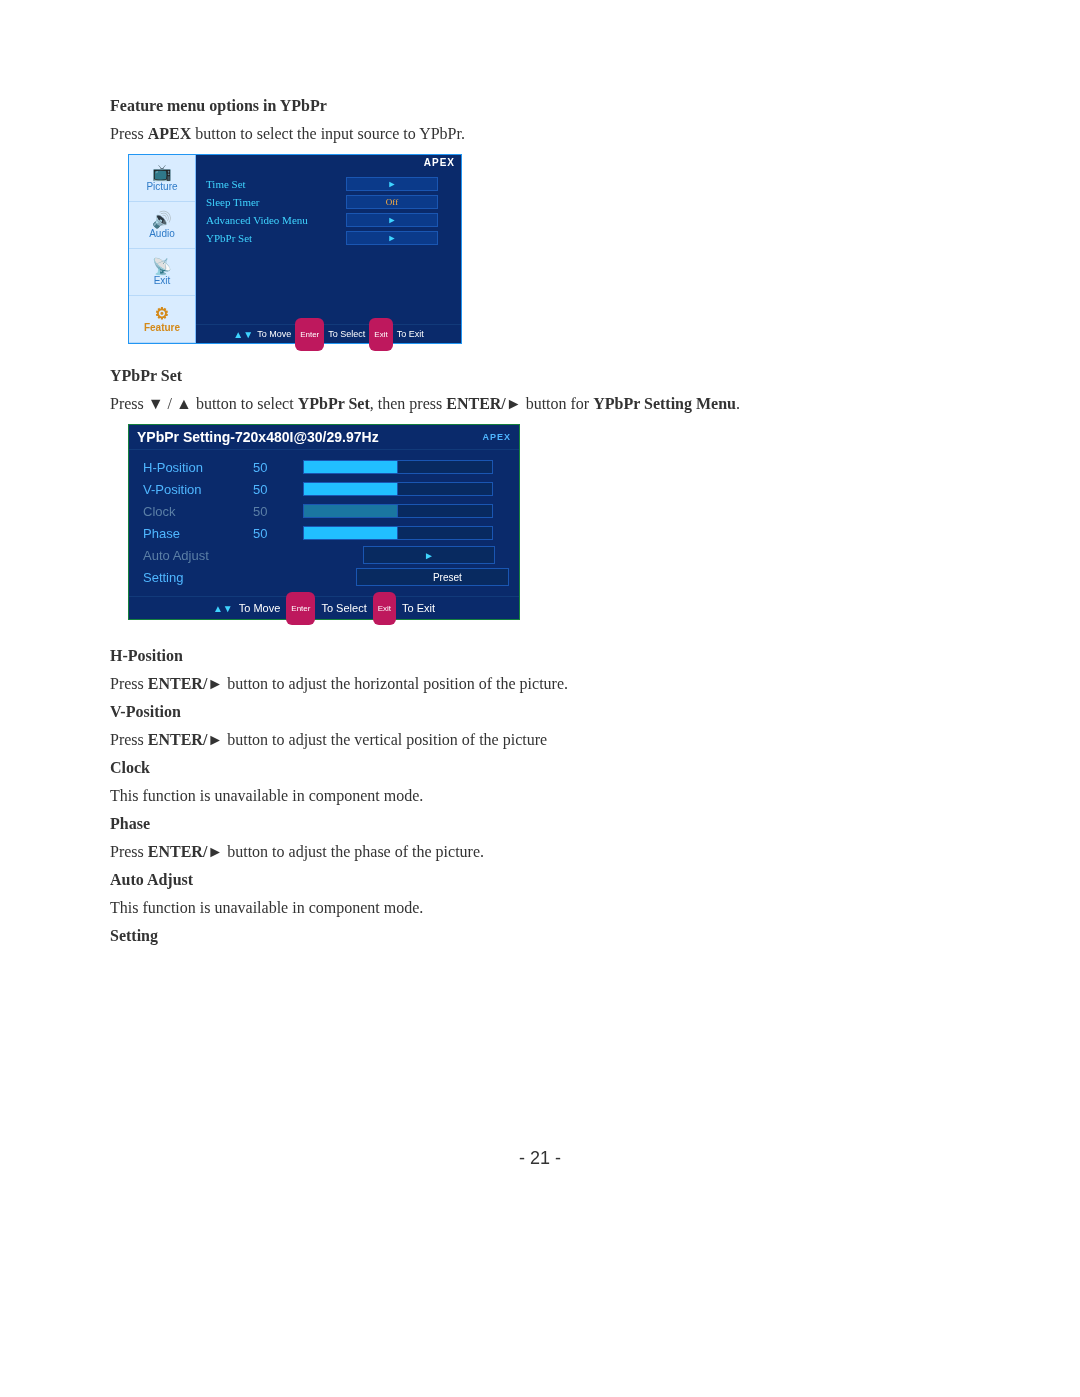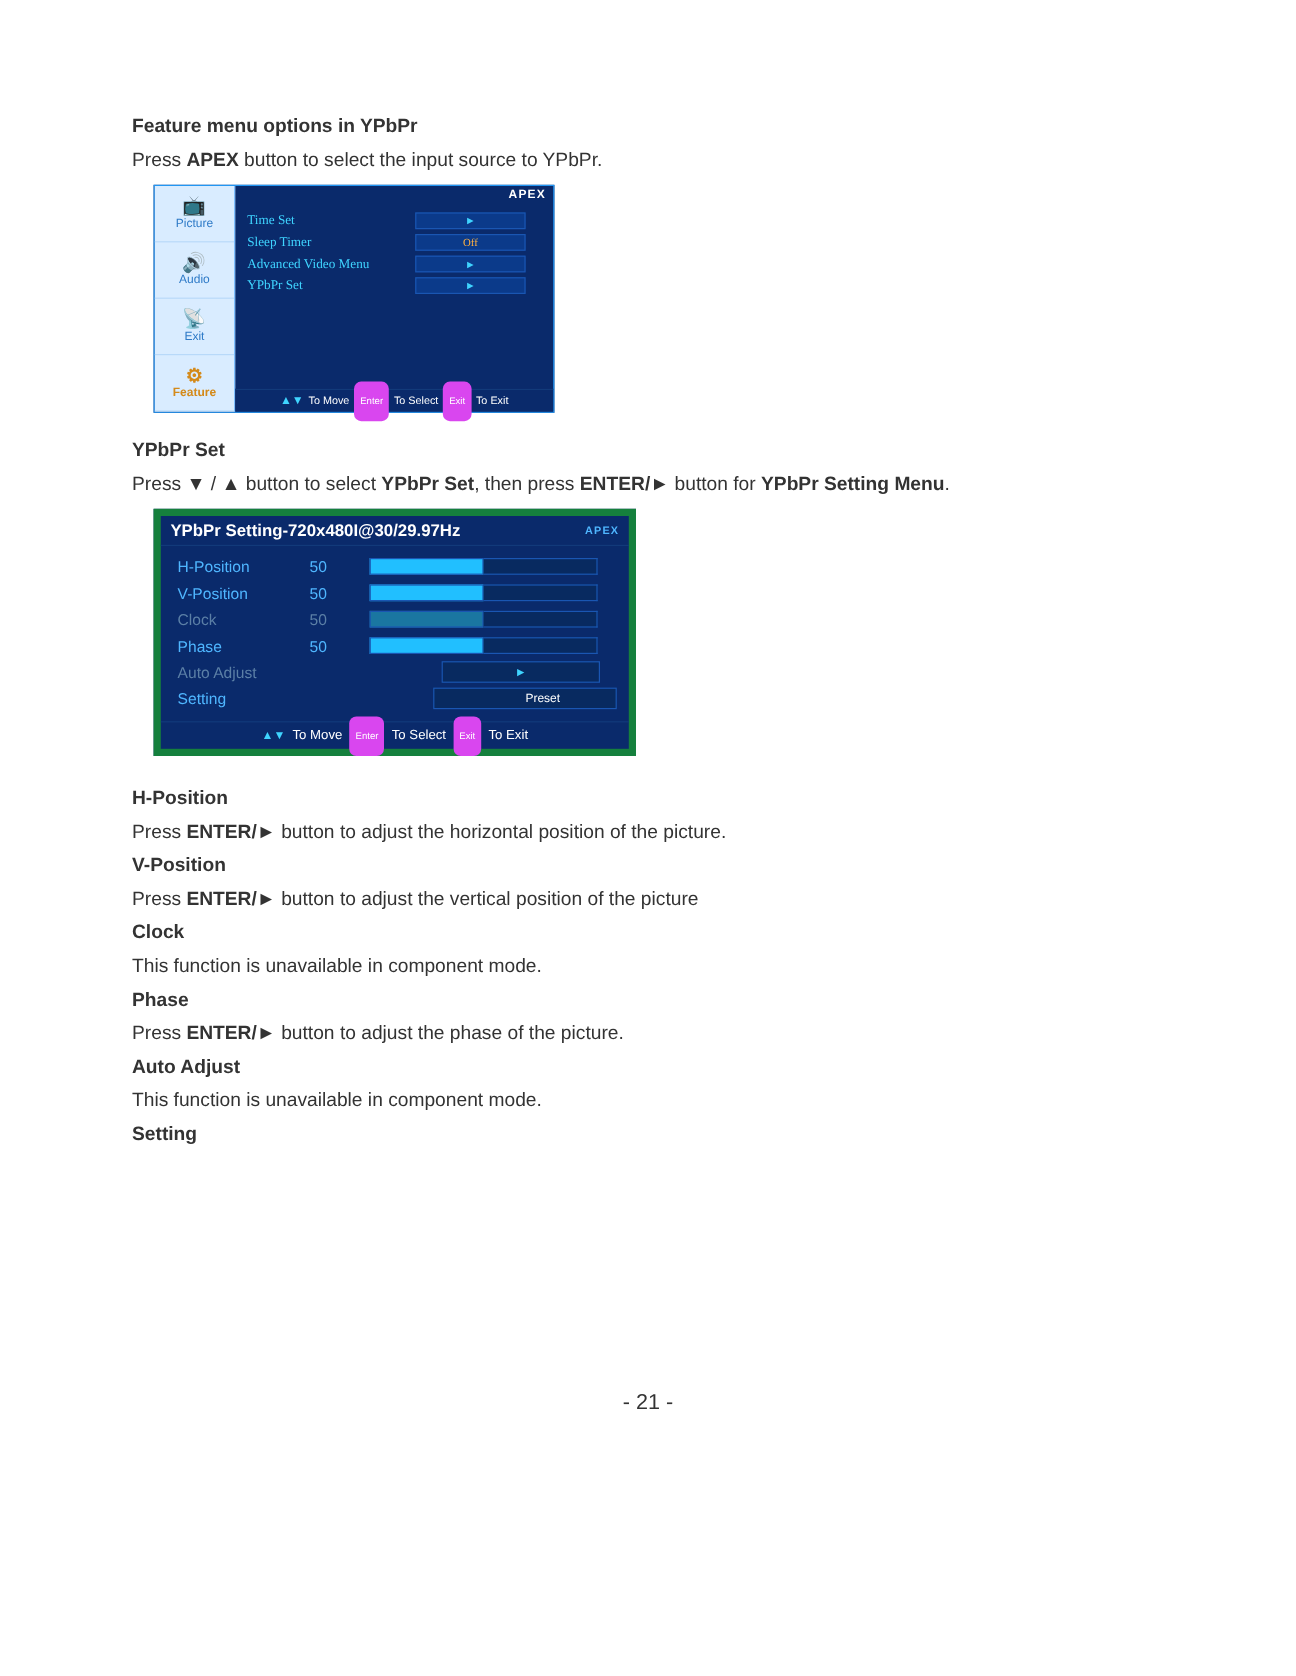--- a/index.html
+++ b/index.html
@@ -9,21 +9,21 @@
     background: #fff;
     margin: 0;
     padding: 0;
     width: 1080px;
   }
   .page {
     padding: 90px 110px 40px 110px;
     box-sizing: border-box;
   }
   .bold { font-weight: bold; }
-  p { margin: 4px 0; line-height: 1.5; }
+  p { margin: 4px 0; line-height: 1.5; font-family: Liberation Serif, serif; }
 
   
   .osd1 {
     margin: 8px 0 20px 18px;
     width: 332px;
     border: 1px solid #2196f3;
     display: flex;
     background: #0a2a6b;
     font-family: Arial, sans-serif;
   }
@@ -94,34 +94,34 @@
     border-top: 1px solid #123a7a;
     height: 18px;
     display: flex;
     align-items: center;
     justify-content: center;
     font-size: 9px;
     color: #fff;
     gap: 4px;
   }
   .pill {
-    background: #d946ef;
+    background: #be185d;
     border-radius: 6px;
     padding: 12px 5px;
     font-size: 8px;
     color: #fff;
   }
   .arr-ud { color: #3fd4ff; font-size: 10px; }
 
   
   .osd2 {
     margin: 8px 0 24px 18px;
     width: 390px;
     background: #0a2a6b;
-    border: 6px solid #15803d;
+    border: 1px solid #15803d;
     font-family: Arial, sans-serif;
   }
   .osd2-title {
     display: flex;
     align-items: center;
     justify-content: space-between;
     padding: 4px 8px;
     color: #fff;
     font-size: 14px;
     font-weight: bold;

